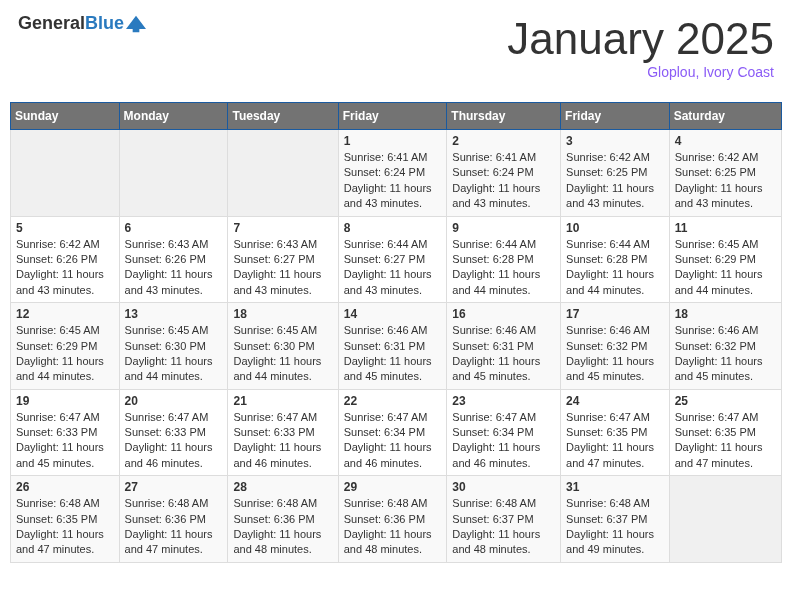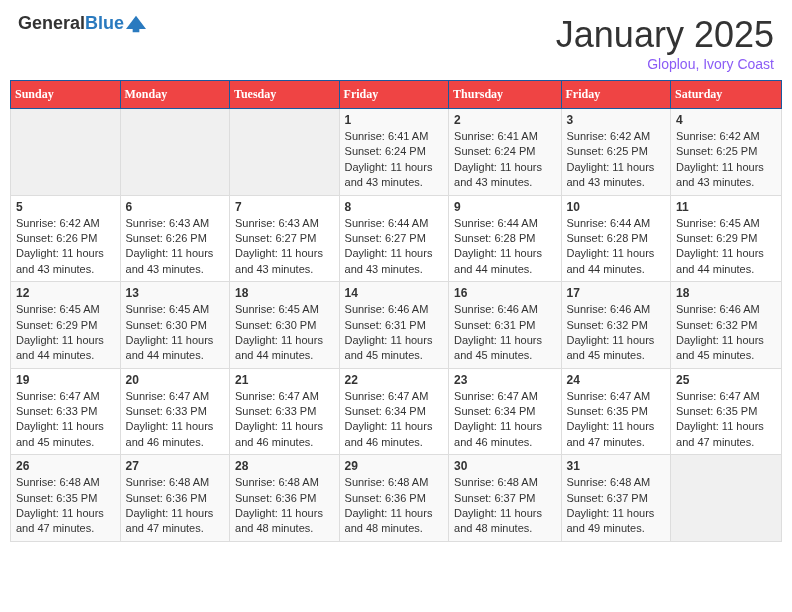--- a/index.html
+++ b/index.html
@@ -7,21 +7,21 @@
       font-family: Arial, sans-serif;
       background: #fff;
       width: 792px;
       min-height: 612px;
       padding: 10px;
     }
     .header {
       display: flex;
       justify-content: space-between;
       align-items: flex-start;
-      margin-bottom: 4px;
+      margin-bottom: 18px;
       padding: 4px 8px;
       gap: 40px;
     }
     .logo {
       display: flex;
       align-items: center;
     }
     .logo-text {
       display: flex;
       flex-direction: column;
@@ -29,37 +29,36 @@
     }
     .logo-icon {
       width: 20px;
       height: 20px;
       margin-left: 2px;
     }
     .title-block {
       text-align: right;
     }
     .month-title {
-      font-size: 36px;
+      font-size: 44px;
       color: #333;
       font-weight: normal;
     }
     .location {
       font-size: 14px;
       color: #8b5cf6;
     }
     .calendar {
       width: 100%;
       border-collapse: collapse;
       font-size: 10.5px;
     }
     .calendar thead tr {
-      background-color: #ef4444;
+      background-color: #737373;
       color: white;
-      font-family: Liberation Serif, serif;
     }
     .calendar thead th {
       padding: 6px 4px;
       text-align: left;
       font-weight: bold;
       font-size: 12px;
       border: 1px solid #1a5a9f;
     }
     .calendar tbody tr {
       border-bottom: 1px solid #ccc;

